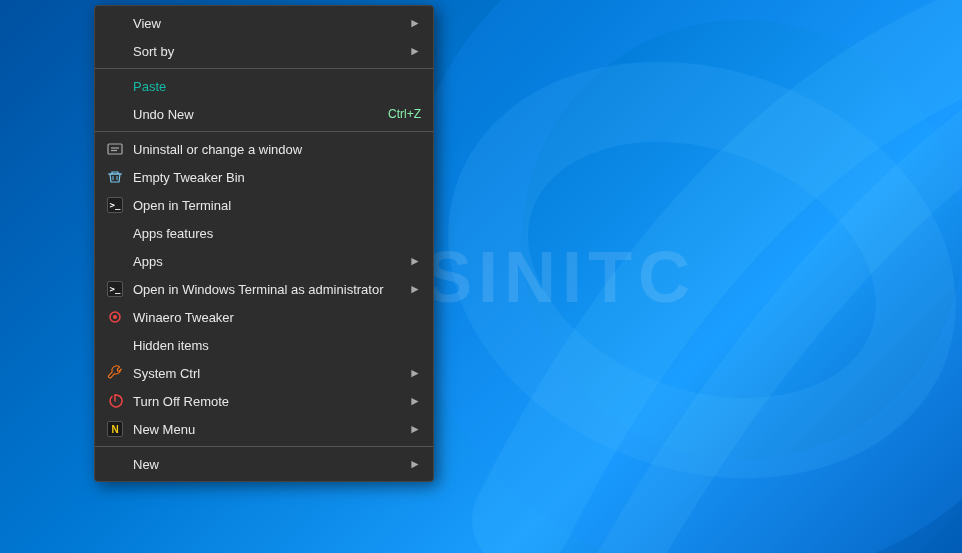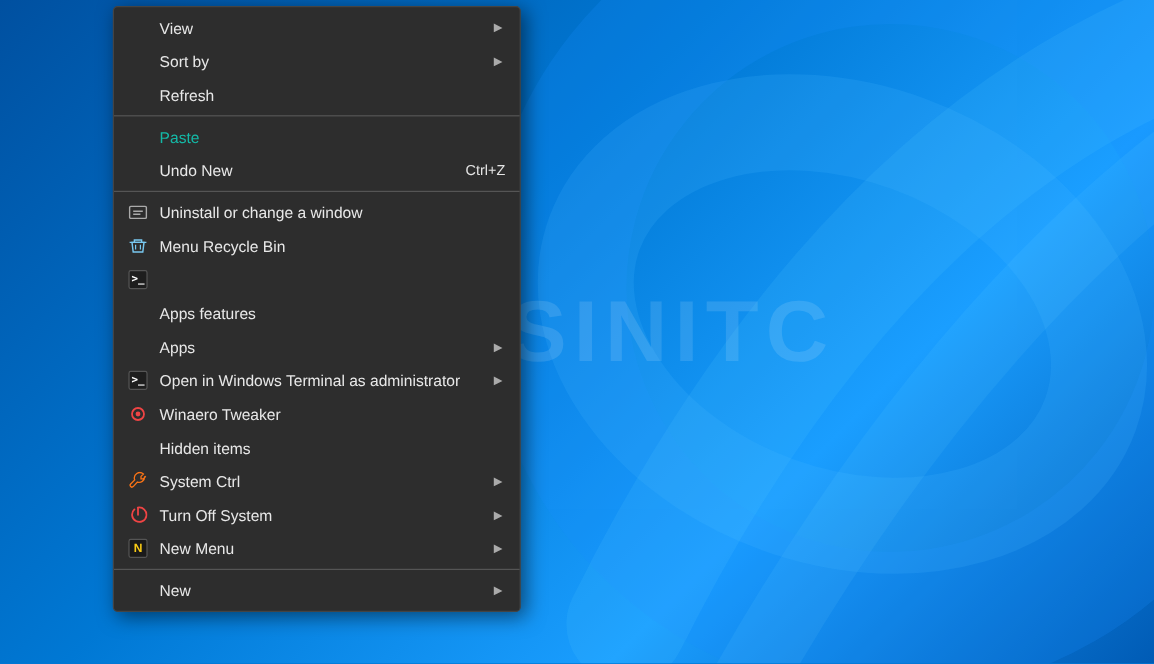--- a/index.html
+++ b/index.html
@@ -91,21 +91,21 @@
       justify-content: center;
       flex-shrink: 0;
       font-size: 14px;
     }
 
     .menu-label {
       flex: 1;
     }
 
     .menu-shortcut {
-      color: #e5e5e5;
+      color: #86efac;
       font-size: 12px;
       margin-left: 20px;
     }
 
     .menu-arrow {
       color: #aaa;
       font-size: 12px;
       margin-left: auto;
       padding-left: 10px;
     }
@@ -174,24 +174,20 @@
     <span class="menu-label">View</span>
     <span class="menu-arrow">►</span>
   </div>
 
   <div class="menu-item">
     <div class="menu-icon"></div>
     <span class="menu-label">Sort by</span>
     <span class="menu-arrow">►</span>
   </div>
 
-  <div class="menu-item">
-    <div class="menu-icon"></div>
-    <span class="menu-label">Refresh</span>
-  </div>
 
   <div class="menu-separator"></div>
 
   <div class="menu-item disabled">
     <div class="menu-icon"></div>
     <span class="menu-label">Paste</span>
   </div>
 
   <div class="menu-item">
     <div class="menu-icon"></div>
@@ -214,27 +210,28 @@
 
   <div class="menu-item">
     <div class="menu-icon icon-recycle">
       <svg width="16" height="16" viewBox="0 0 16 16" fill="none">
         <path d="M3 5h10l-1 8H4L3 5z" stroke="#78c8f0" stroke-width="1.2"></path>
         <path d="M1 5h14M5 5V3h6v2" stroke="#78c8f0" stroke-width="1.2"></path>
         <line x1="6" y1="7" x2="6" y2="11" stroke="#78c8f0" stroke-width="1"></line>
         <line x1="10" y1="7" x2="10" y2="11" stroke="#78c8f0" stroke-width="1"></line>
       </svg>
     </div>
-    <span class="menu-label">Menu Recycle Bin</span>
+    <span class="menu-label">Empty Tweaker Bin</span>
   </div>
 
   <div class="menu-item">
     <div class="menu-icon">
       <div class="icon-box icon-terminal">&gt;_</div>
     </div>
+    <span class="menu-label">Open in Terminal</span>
   </div>
 
   <div class="menu-item">
     <div class="menu-icon"></div>
     <span class="menu-label">Apps  features</span>
   </div>
 
 
   <div class="menu-item">
     <div class="menu-icon"></div>
@@ -276,21 +273,21 @@
     <span class="menu-arrow">►</span>
   </div>
 
   <div class="menu-item">
     <div class="menu-icon icon-power">
       <svg width="16" height="16" viewBox="0 0 16 16" fill="none">
         <path d="M8 2v6" stroke="#ef4444" stroke-width="1.5" stroke-linecap="round"></path>
         <path d="M5 3.5A6 6 0 108 2" stroke="#ef4444" stroke-width="1.5" fill="none" stroke-linecap="round"></path>
       </svg>
     </div>
-    <span class="menu-label">Turn Off System</span>
+    <span class="menu-label">Turn Off Remote</span>
     <span class="menu-arrow">►</span>
   </div>
 
   <div class="menu-item">
     <div class="menu-icon">
       <div class="icon-box" style="background:#1a1a1a;border:1px solid #555;color:#facc15;font-size:10px;font-weight:bold;">N</div>
     </div>
     <span class="menu-label">New Menu</span>
     <span class="menu-arrow">►</span>
   </div>

